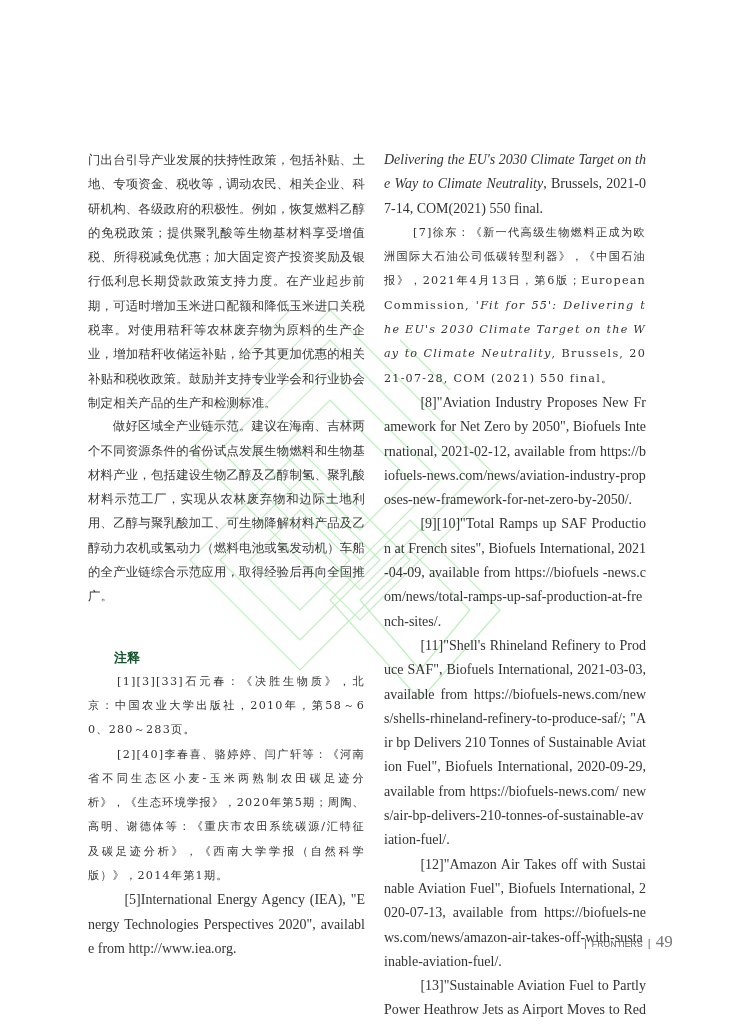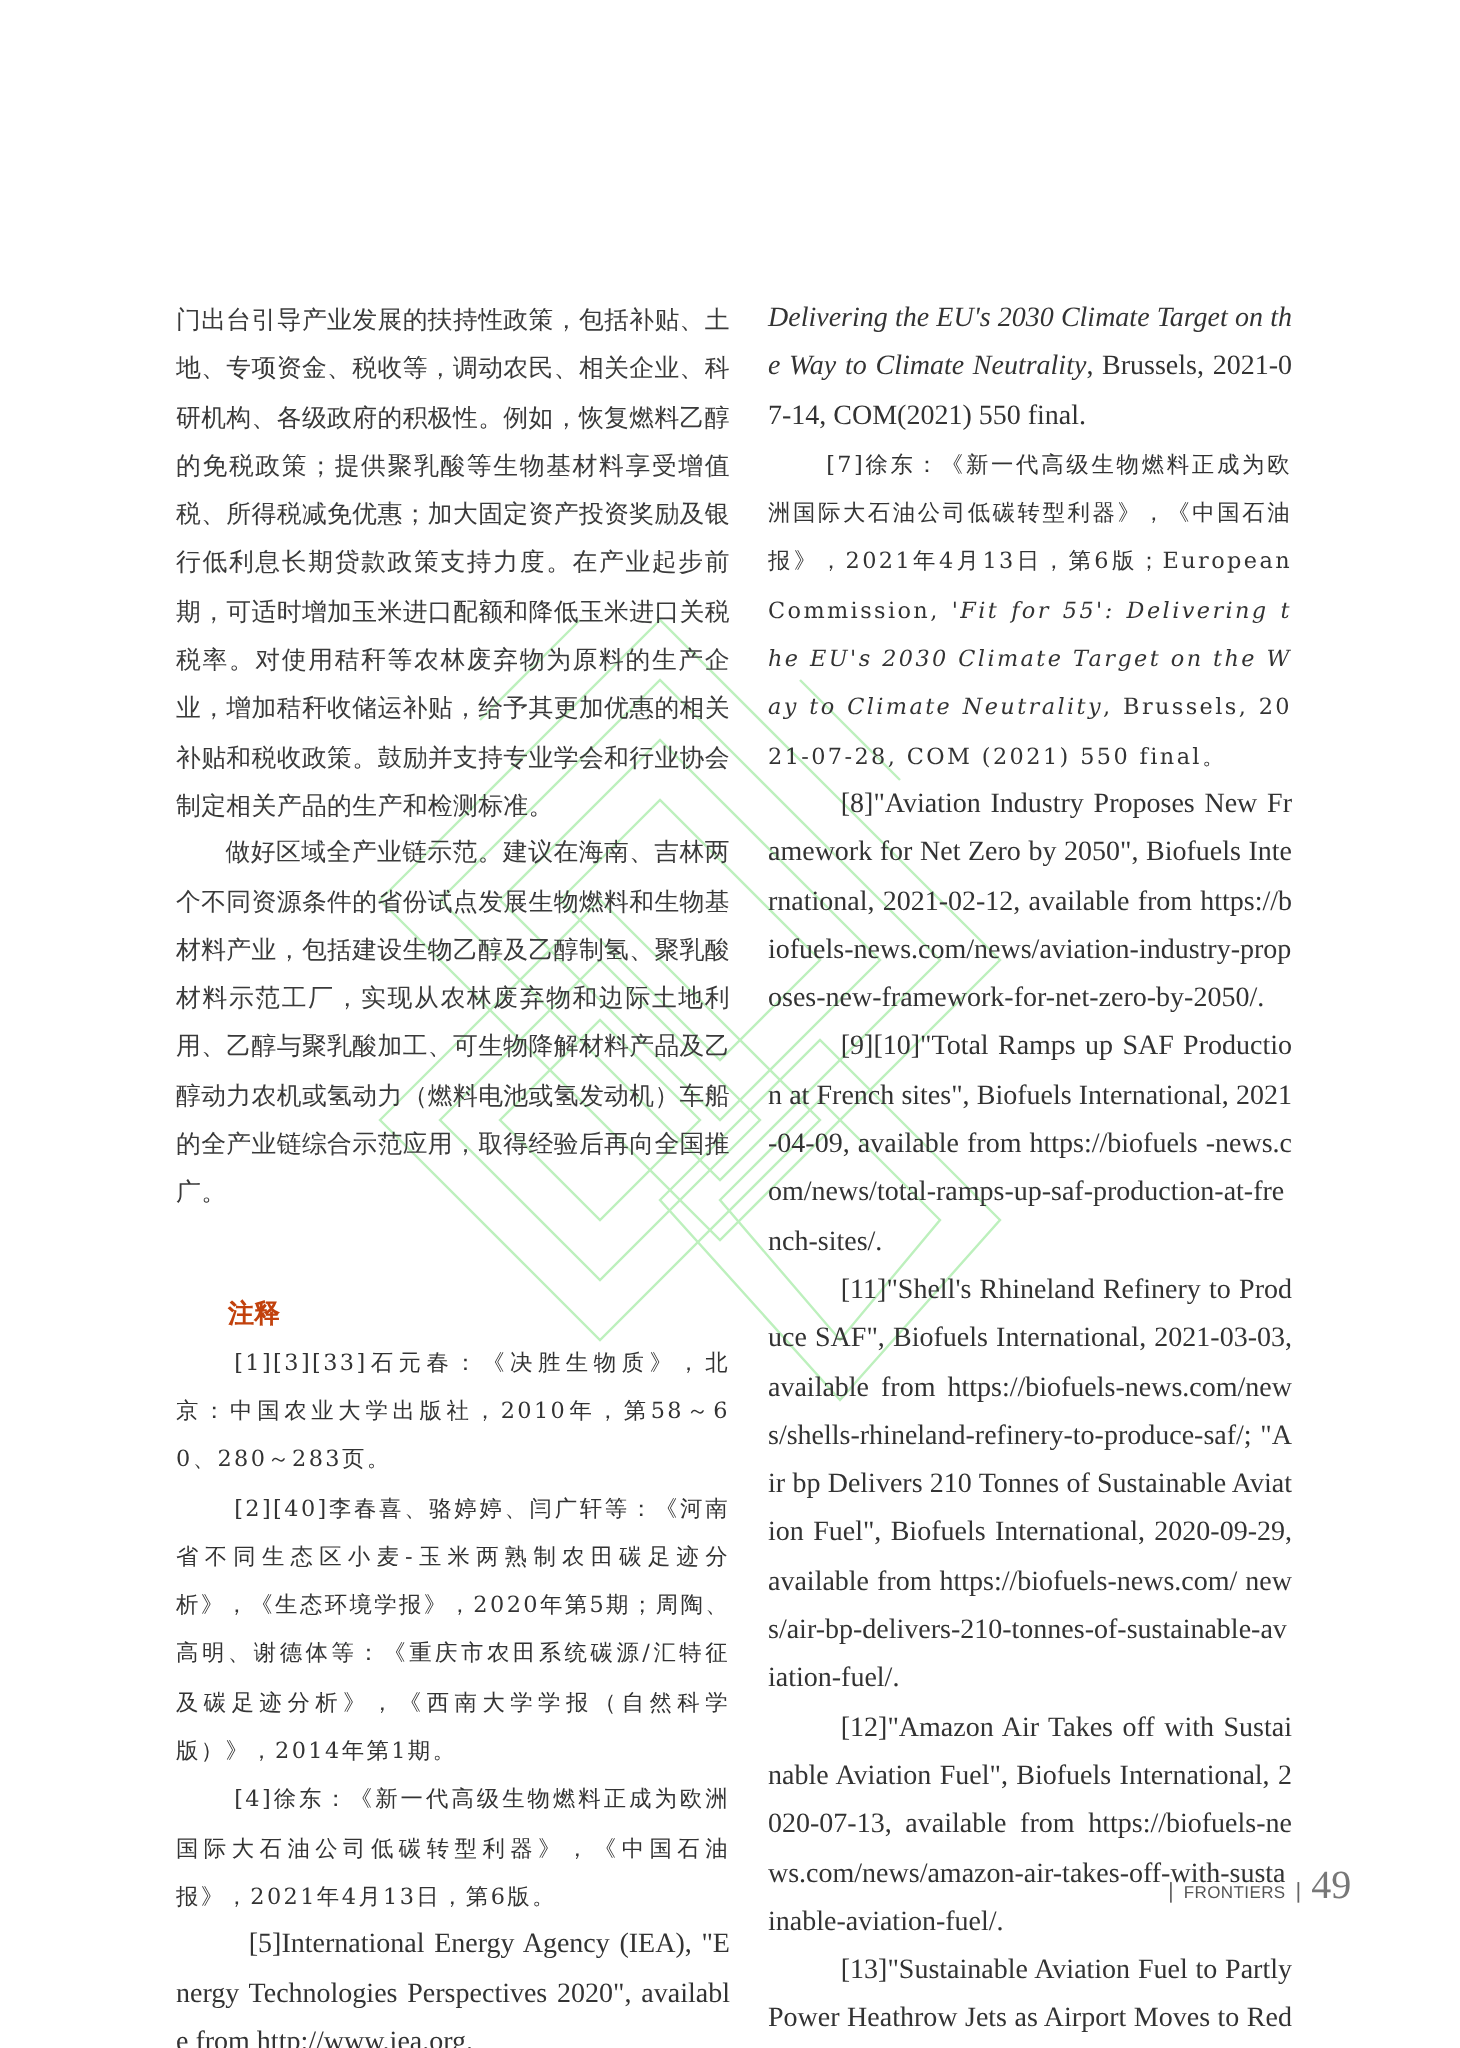--- a/index.html
+++ b/index.html
@@ -8,25 +8,25 @@
   .watermark { position: absolute; left: 180px; top: 300px; width: 330px; height: 420px; pointer-events: none; }
   .col { position: absolute; top: 148px; color: #2a2a2a; }
   .col-left { left: 88px; width: 277px; }
   .col-right { left: 384px; width: 262px; }
   .cn { font-family: "DejaVu Sans", sans-serif; font-size: 12.4px; line-height: 24.3px; text-align: justify; text-justify: inter-character; letter-spacing: 0.2px; margin: 0; color: #3a3a3a; }
   .indent { text-indent: 2em; font-family: Liberation Mono, monospace; }
   .ref { font-family: Liberation Serif, serif; font-size: 14px; line-height: 24.3px; text-align: justify; margin: 0; color: #333; word-break: break-all; }
   .ref.indent { text-indent: 2.6em; }
   .ref.cnref { font-family: "DejaVu Serif", serif; font-size: 11.2px; letter-spacing: 1.2px; }
   .it { font-style: italic; }
-  .section-title { font-family: Liberation Mono, monospace; font-weight: bold; font-size: 13px; margin: 38px 0 2px 26px; color: #c2410c; line-height: 20px; }
+  .section-title { font-family: Liberation Serif, serif; font-weight: bold; font-size: 13px; margin: 38px 0 2px 26px; color: #14532d; line-height: 20px; }
   .footer { position: absolute; left: 584px; top: 932px; font-family: "Liberation Sans", sans-serif; color: #555; display: flex; align-items: baseline; gap: 5px; }
   .footer .bar { font-size: 11px; color: #666; }
   .footer .label { font-size: 8.5px; letter-spacing: 0.2px; text-align: right; }
-  .footer .pnum { font-family: "Liberation Serif", serif; font-size: 20px; color: #777; font-weight: 300; }
+  .footer .pnum { font-family: "Liberation Serif", serif; font-size: 17px; color: #777; font-weight: 300; }
 </style>
 </head>
 <body>
 
 <div class="page">
 
   <svg class="watermark" viewBox="0 0 330 420" fill="none" stroke="#bdf0bd" stroke-width="1.2">
     <path d="M10 150 L150 10 L320 180 L180 320 Z"></path>
     <path d="M40 150 L150 40 L290 180 L180 290 Z"></path>
     <path d="M70 150 L150 70 L260 180 L180 260 Z"></path>
@@ -41,21 +41,20 @@
   </svg>
 
   <div class="col col-left">
     <p class="cn">门出台引导产业发展的扶持性政策，包括补贴、土地、专项资金、税收等，调动农民、相关企业、科研机构、各级政府的积极性。例如，恢复燃料乙醇的免税政策；提供聚乳酸等生物基材料享受增值税、所得税减免优惠；加大固定资产投资奖励及银行低利息长期贷款政策支持力度。在产业起步前期，可适时增加玉米进口配额和降低玉米进口关税税率。对使用秸秆等农林废弃物为原料的生产企业，增加秸秆收储运补贴，给予其更加优惠的相关补贴和税收政策。鼓励并支持专业学会和行业协会制定相关产品的生产和检测标准。</p>
     <p class="cn indent">做好区域全产业链示范。建议在海南、吉林两个不同资源条件的省份试点发展生物燃料和生物基材料产业，包括建设生物乙醇及乙醇制氢、聚乳酸材料示范工厂，实现从农林废弃物和边际土地利用、乙醇与聚乳酸加工、可生物降解材料产品及乙醇动力农机或氢动力（燃料电池或氢发动机）车船的全产业链综合示范应用，取得经验后再向全国推广。</p>
 
     <div class="section-title">注释</div>
 
     <p class="ref cnref indent">[1][3][33]石元春：《决胜生物质》，北京：中国农业大学出版社，2010年，第58～60、280～283页。</p>
     <p class="ref cnref indent">[2][40]李春喜、骆婷婷、闫广轩等：《河南省不同生态区小麦-玉米两熟制农田碳足迹分析》，《生态环境学报》，2020年第5期；周陶、高明、谢德体等：《重庆市农田系统碳源/汇特征及碳足迹分析》，《西南大学学报（自然科学版）》，2014年第1期。</p>
-    <p class="ref cnref indent">[4]徐东：《新一代高级生物燃料正成为欧洲国际大石油公司低碳转型利器》，《中国石油报》，2021年4月13日，第6版。</p>
     <p class="ref indent">[5]International Energy Agency (IEA), "Energy Technologies Perspectives 2020", available from http://www.iea.org.</p>
 
   </div>
 
   <div class="col col-right">
     <p class="ref"><span class="it">Delivering the EU's 2030 Climate Target on the Way to Climate Neutrality</span><span>, Brussels, 2021-07-14, COM(2021) 550 final.</span></p>
     <p class="ref cnref indent"><span>[7]徐东：《新一代高级生物燃料正成为欧洲国际大石油公司低碳转型利器》，《中国石油报》，2021年4月13日，第6版；European Commission, </span><span class="it">'Fit for 55': Delivering the EU's 2030 Climate Target on the Way to Climate Neutrality</span><span>, Brussels, 2021-07-28, COM (2021) 550 final。</span></p>
     <p class="ref indent">[8]"Aviation Industry Proposes New Framework for Net Zero by 2050", Biofuels International, 2021-02-12, available from https://biofuels-news.com/news/aviation-industry-proposes-new-framework-for-net-zero-by-2050/.</p>
     <p class="ref indent">[9][10]"Total Ramps up SAF Production at French sites", Biofuels International, 2021-04-09, available from https://biofuels -news.com/news/total-ramps-up-saf-production-at-french-sites/.</p>
     <p class="ref indent">[11]"Shell's Rhineland Refinery to Produce SAF", Biofuels International, 2021-03-03, available from https://biofuels-news.com/news/shells-rhineland-refinery-to-produce-saf/; "Air bp Delivers 210 Tonnes of Sustainable Aviation Fuel", Biofuels International, 2020-09-29, available from https://biofuels-news.com/ news/air-bp-delivers-210-tonnes-of-sustainable-aviation-fuel/.</p>

